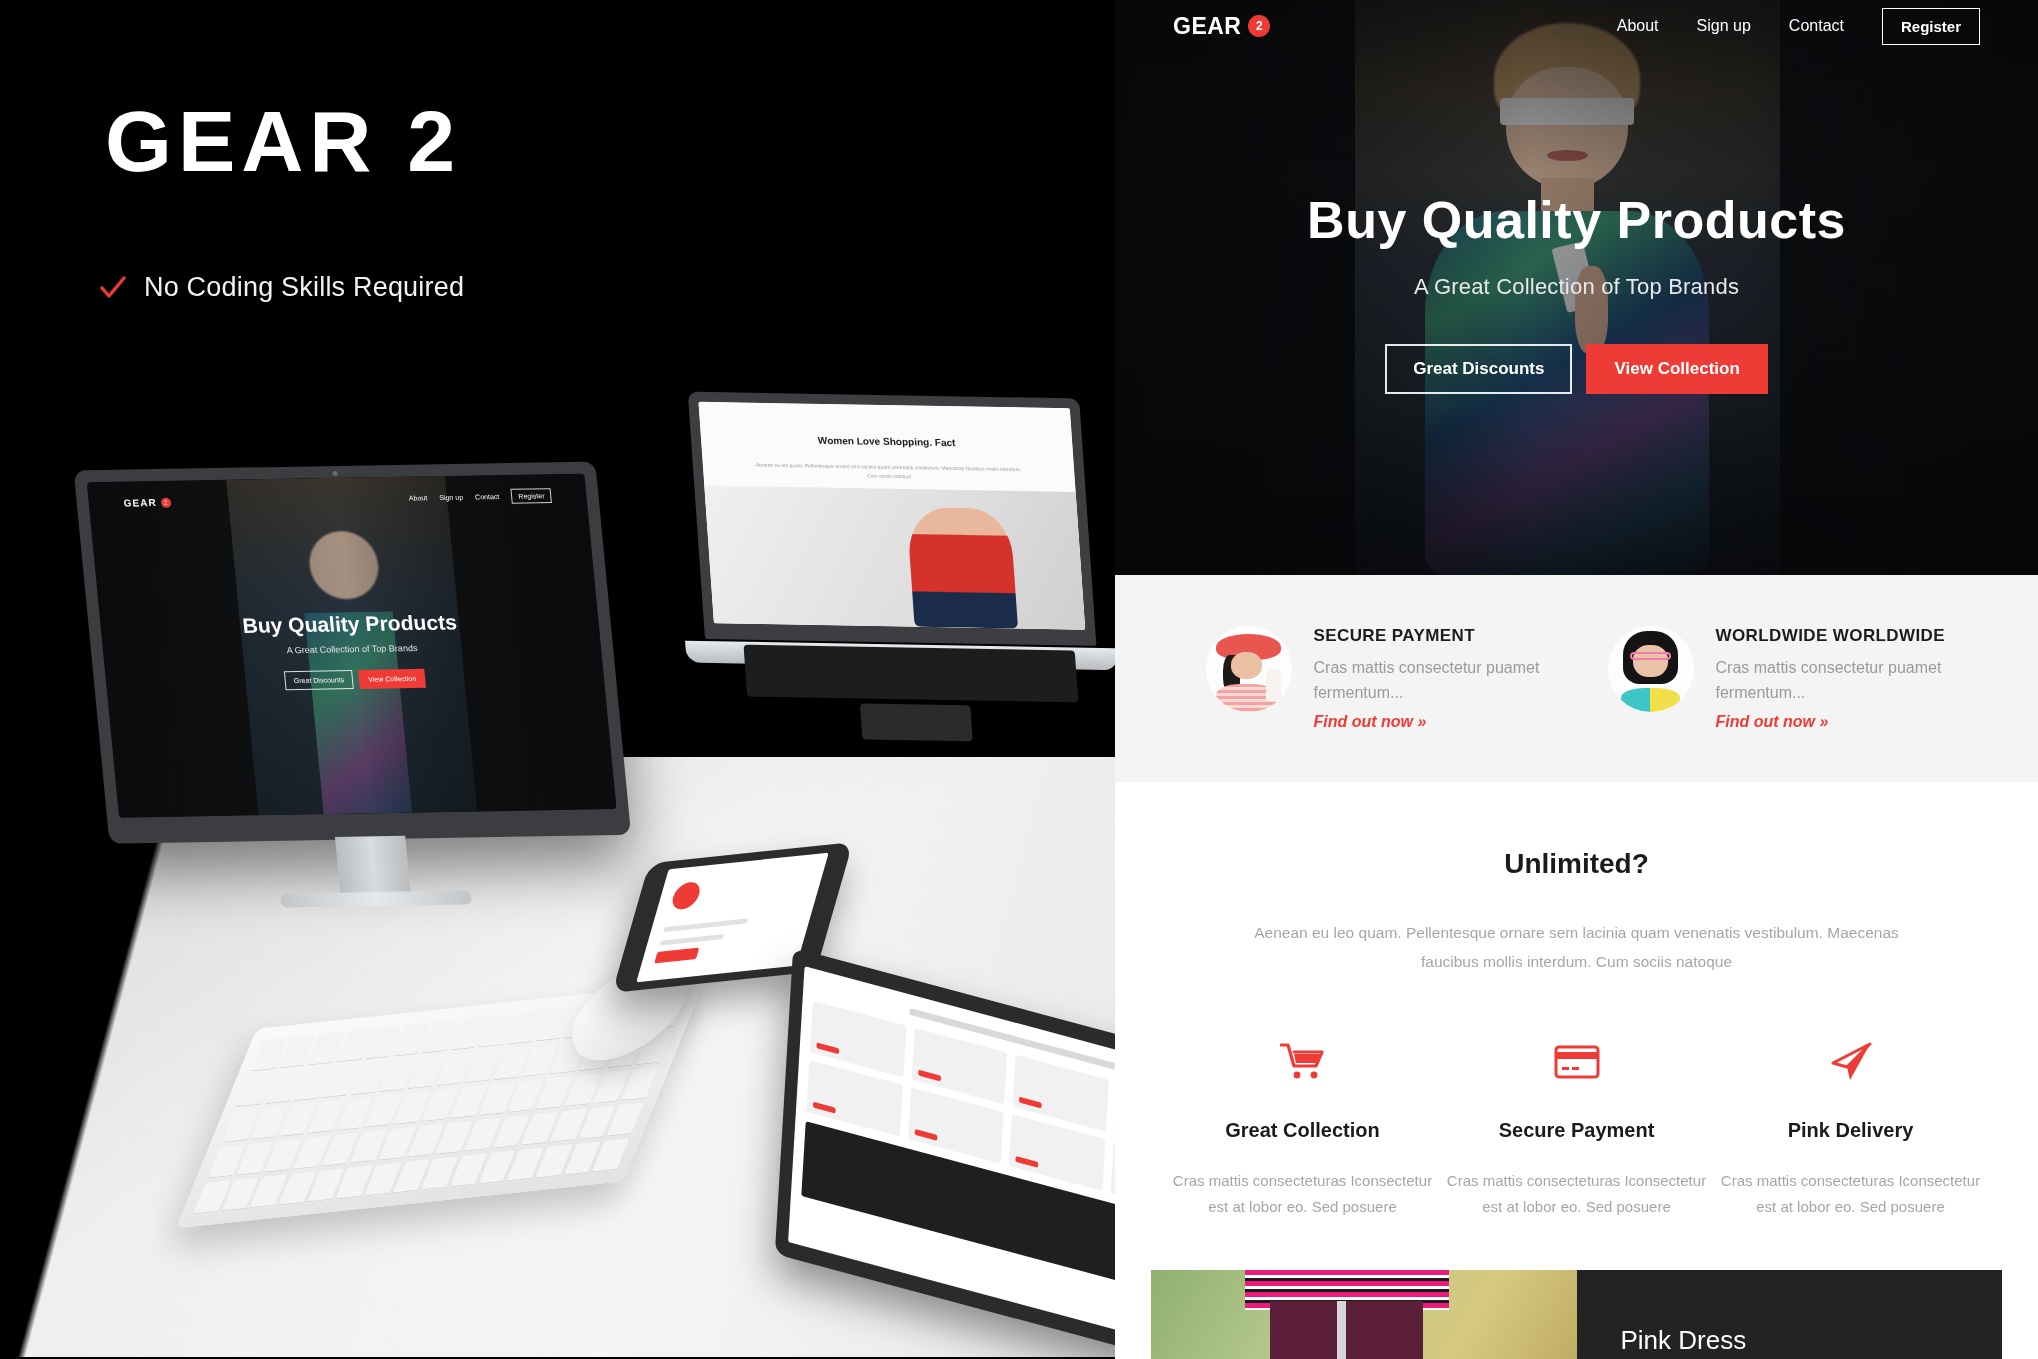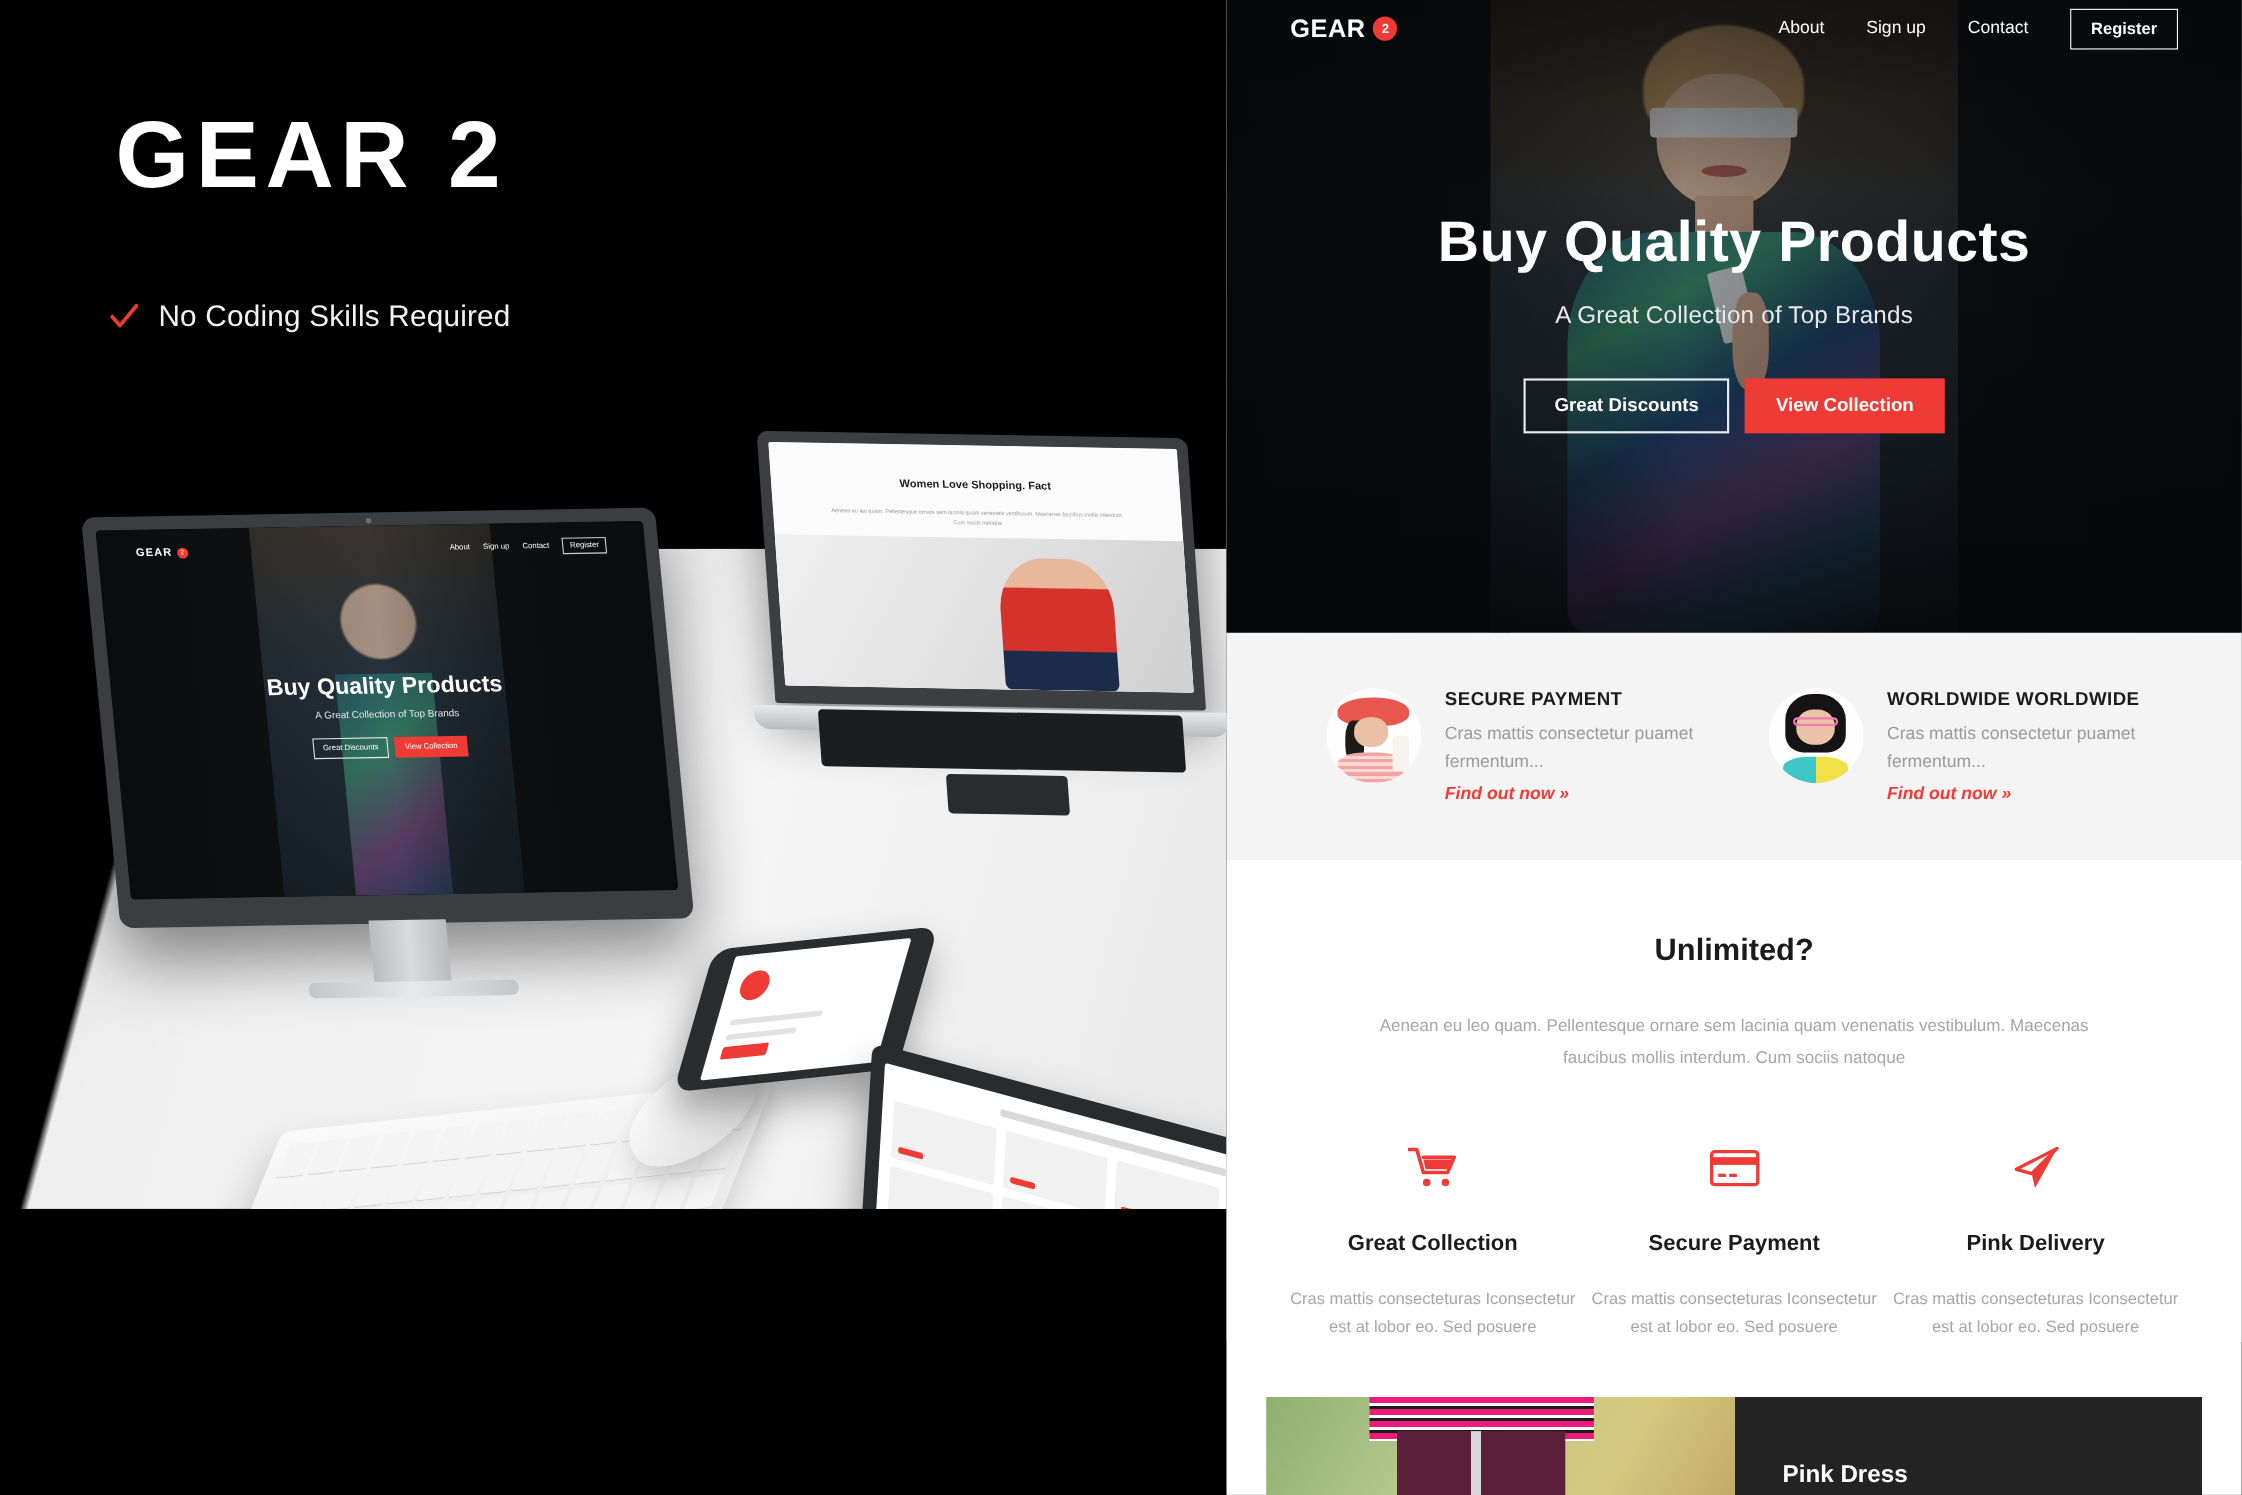--- a/index.html
+++ b/index.html
@@ -7,21 +7,21 @@
     width:2038px; height:1359px;
     background:#000;
     font-family:"Liberation Sans", sans-serif;
     overflow:hidden;
   }
   .stage { position:relative; width:2038px; height:1359px; display:flex; }
 
   
   .left-panel {
     position:relative;
-    width:1115px; height:1099px;
+    width:1115px; height:1357px;
     background:#000;
     overflow:hidden;
     flex:0 0 1115px;
   }
   .promo-title {
     position:absolute; left:105px; top:98px;
     font-size:86px; font-weight:700; color:#fff;
     letter-spacing:6px; line-height:1;
   }
   .promo-features {
@@ -268,21 +268,21 @@
 
   
   .product { display:flex; margin:50px 36px 0; height:140px; overflow:hidden; }
   .prod-img { width:50%; position:relative;
      background:linear-gradient(120deg,#8fb071 0%,#b6c98c 35%,#d8c87e 70%,#b9a65e 100%); }
   .prod-legs { position:absolute; left:28%; top:22%; width:36%; height:78%;
      background:linear-gradient(90deg,#5c1f3a 0 44%,#d7d7d7 44% 50%,#5c1f3a 50% 100%); }
   .prod-skirt{ position:absolute; left:22%; top:0; width:48%; height:28%;
      background:repeating-linear-gradient(180deg,#ec1b7a 0 5px,#fff 5px 8px,#1b1b1b 8px 11px); }
   .prod-info { width:50%; background:#232323; display:flex; align-items:center; padding-left:44px; }
-  .prod-name { color:#fff; font-size:22px; font-weight:700; }
+  .prod-name { color:#fff; font-size:26px; font-weight:400; }
 </style>
 </head>
 <body>
 
 <div class="stage">
 
   <div class="left-panel">
 
     <div class="promo-title">GEAR 2</div>
 

